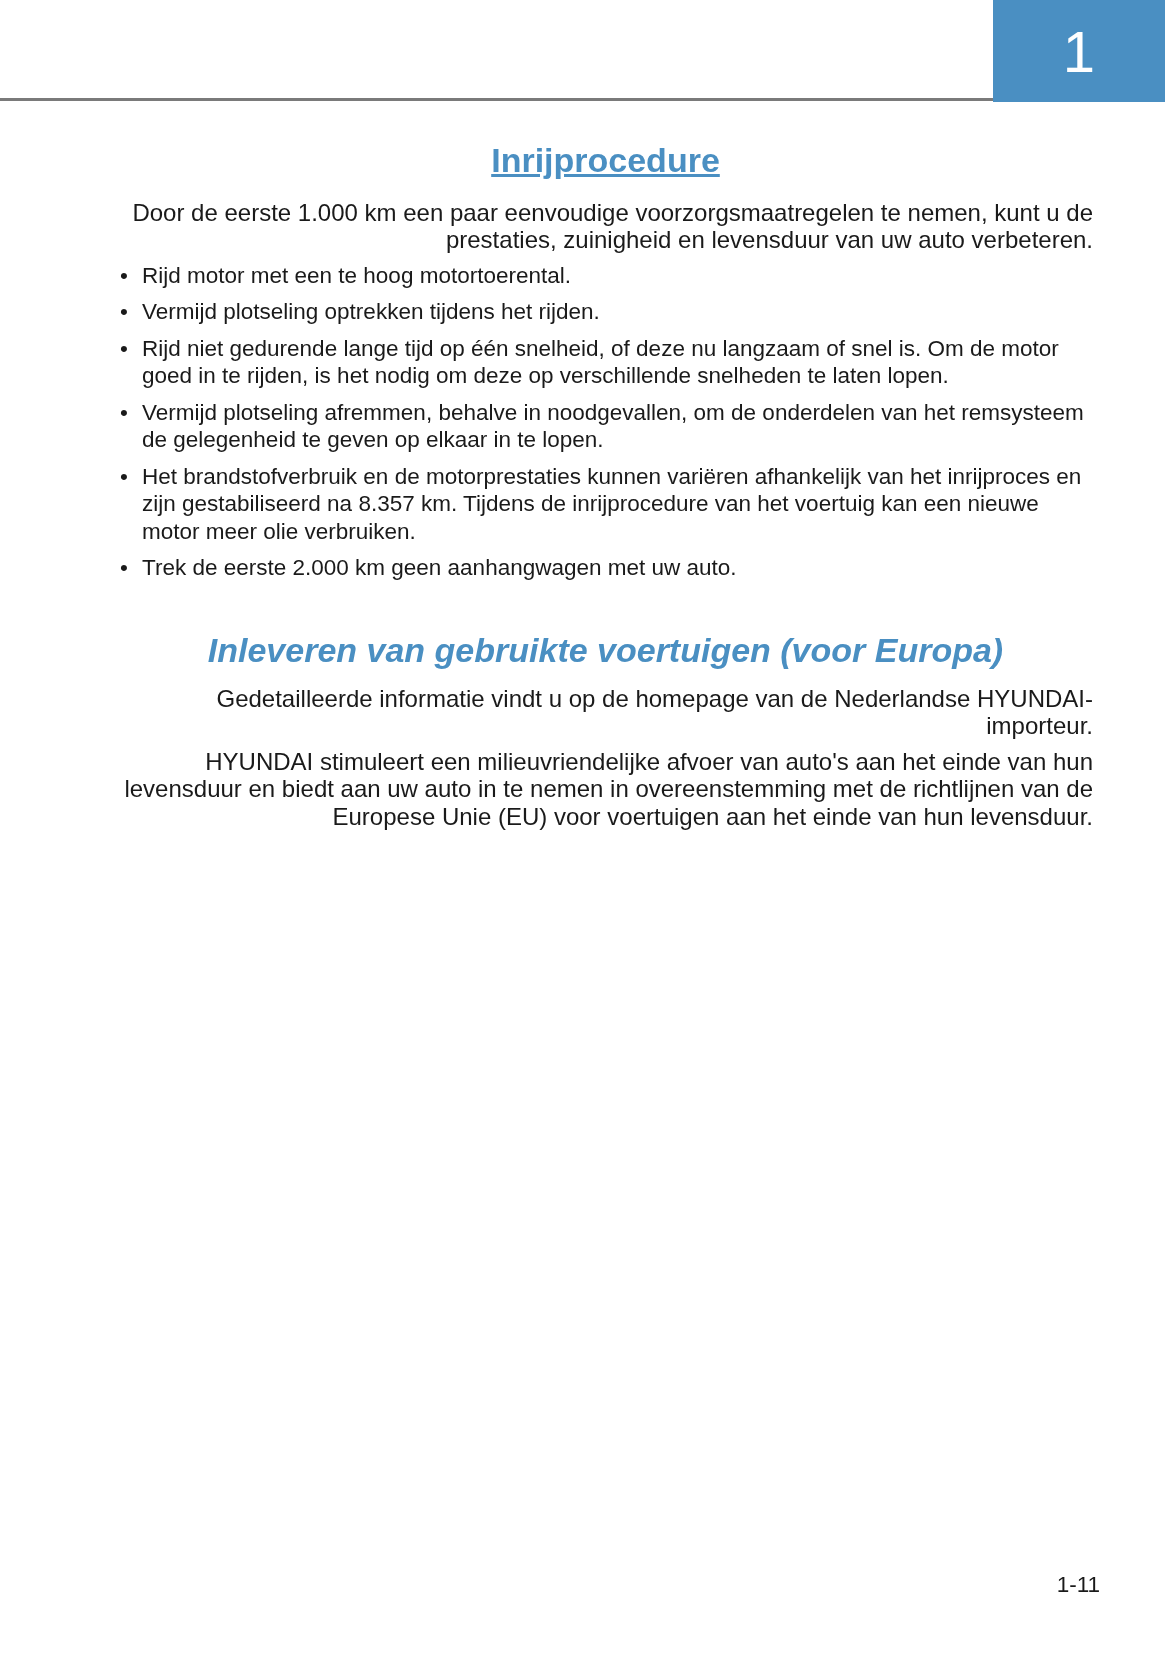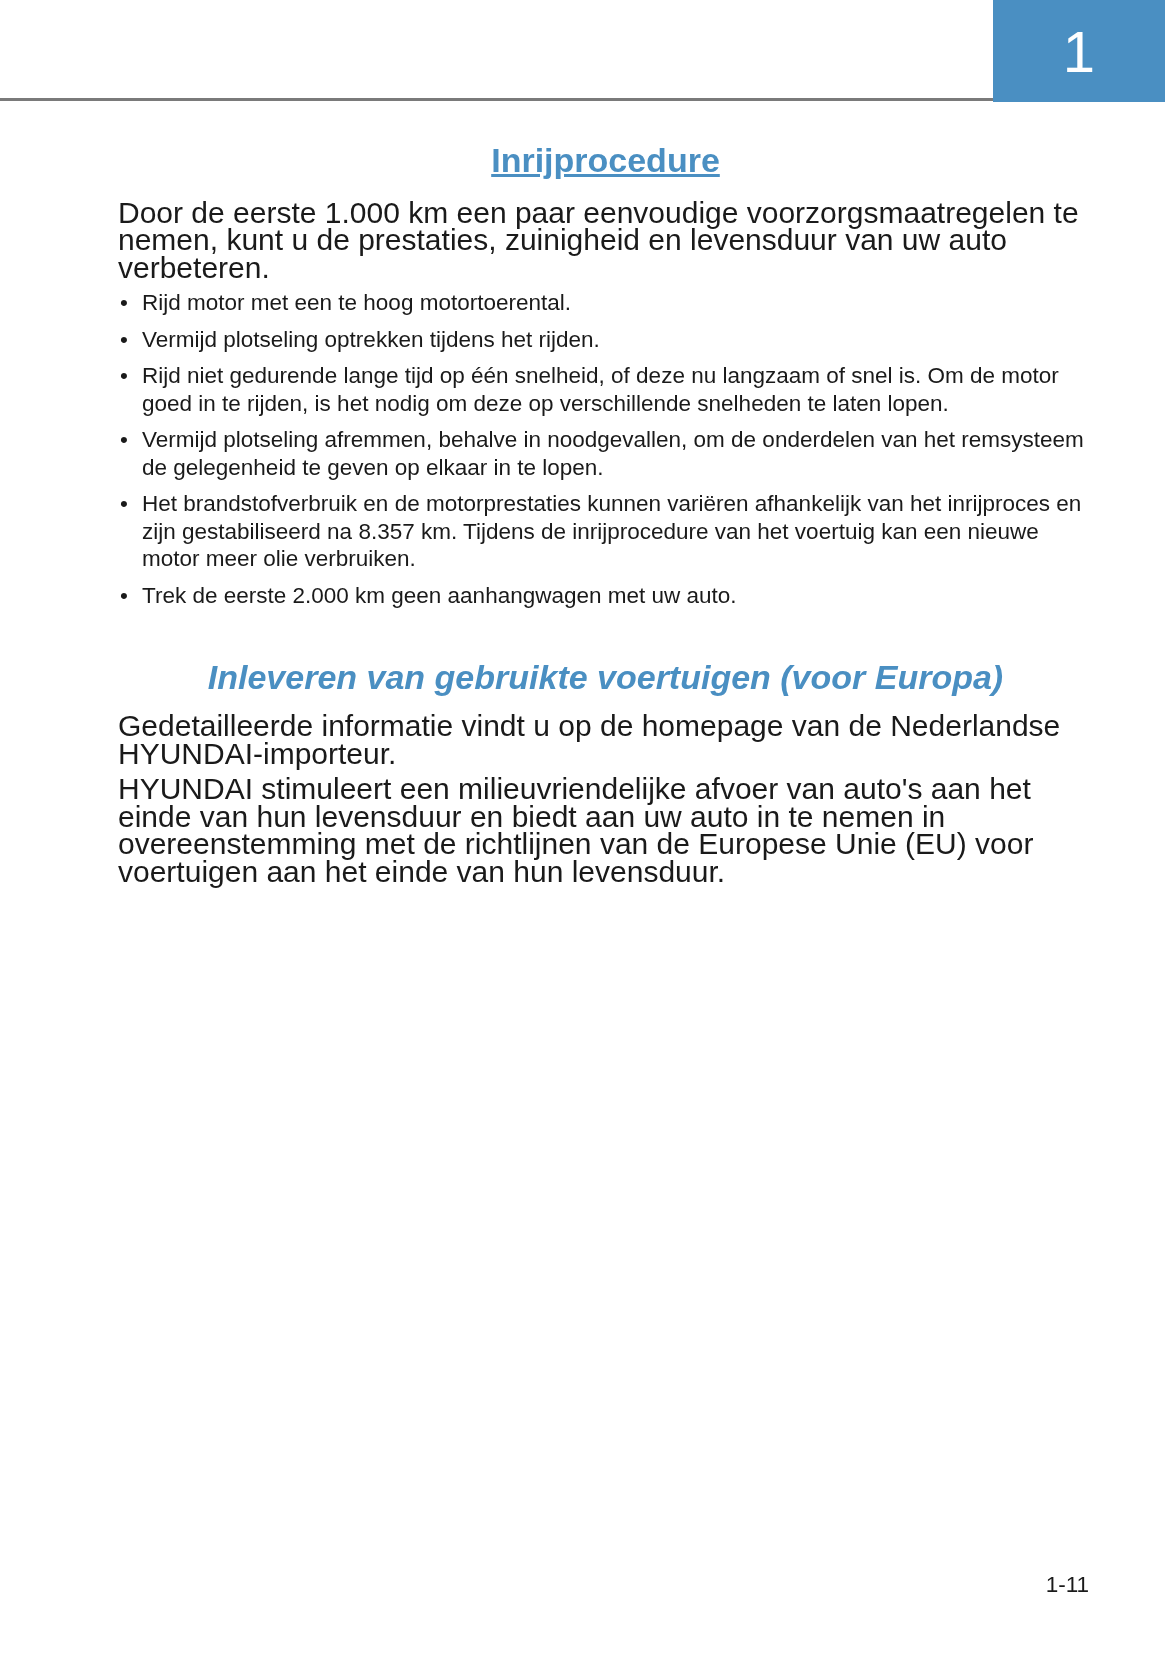--- a/index.html
+++ b/index.html
@@ -48,43 +48,44 @@
       text-align: center;
       color: #4a8fc2;
       font-weight: 700;
       font-size: 34px;
       line-height: 1.2;
     }
     h2.section-title.first { margin-bottom: 18px; text-decoration: underline; }
     h2.section-title.second { margin-top: 48px; margin-bottom: 14px; font-style: italic; }
     p.body-text {
       margin: 0 0 8px 0;
-      font-size: 30px;
+      font-size: 24px;
       line-height: 27.5px;
+      text-align: right;
     }
     ul.bullets {
       list-style: none;
       margin: 8px 0 0 0;
       padding: 0;
     }
     ul.bullets li {
       position: relative;
       padding-left: 24px;
       font-size: 22.5px;
       line-height: 27.5px;
       margin-bottom: 9px;
     }
     ul.bullets li .bullet {
       position: absolute;
       left: 2px;
       top: 0;
     }
     .page-number {
       position: absolute;
-      right: 76px;
+      right: 65px;
       top: 1572px;
       font-size: 22.5px;
       color: #1a1a1a;
     }
   </style>
 </head>
 <body>
 
 <div class="header-rule"></div>
 <div class="chapter-tab">

